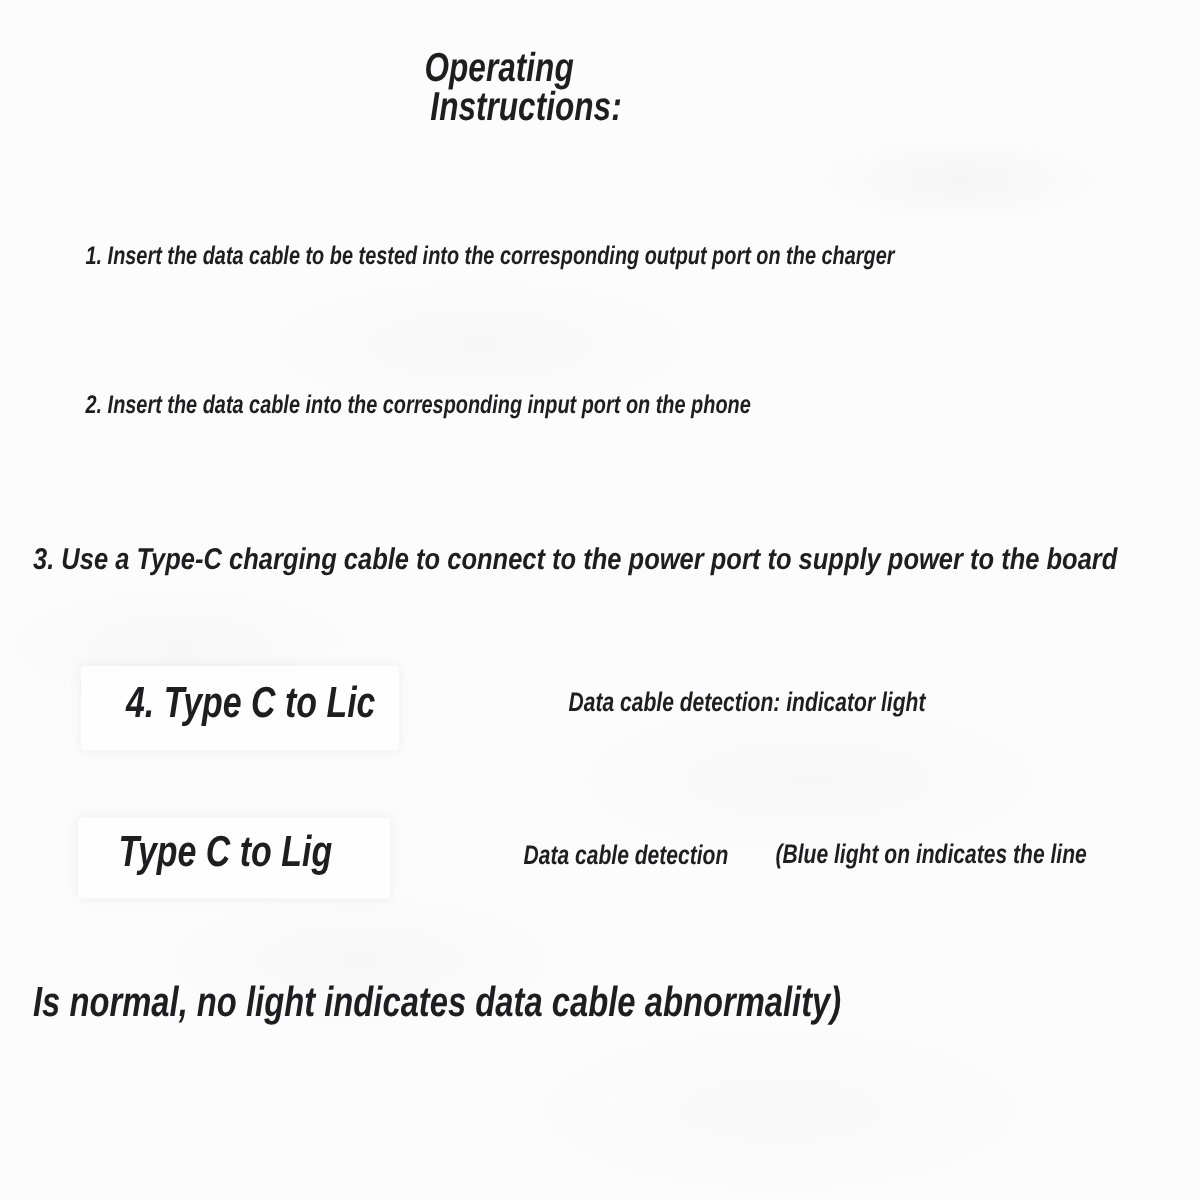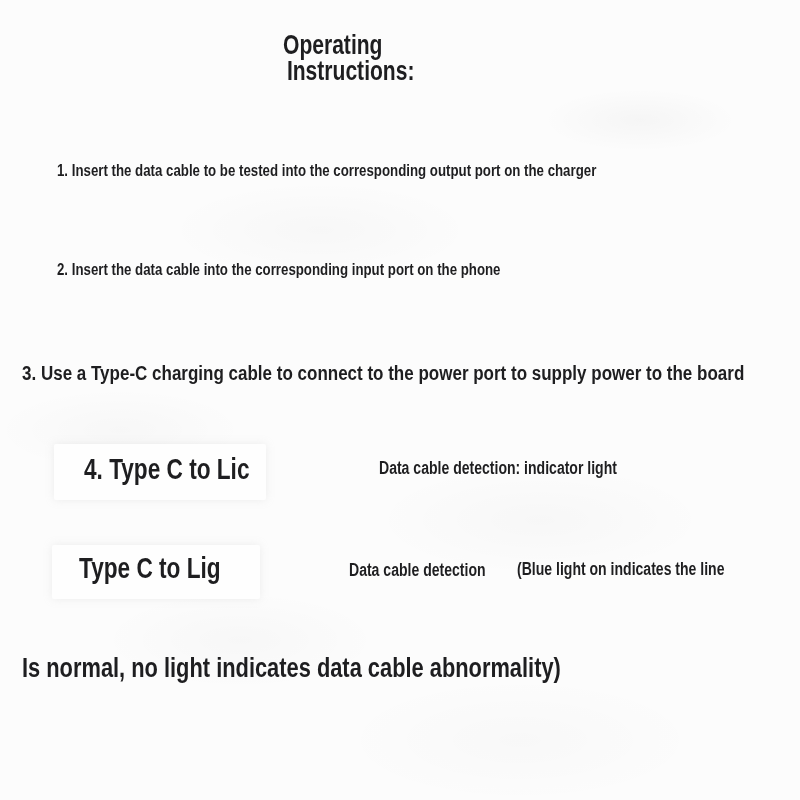--- a/index.html
+++ b/index.html
@@ -11,20 +11,21 @@
     height: 800px;
     overflow: hidden;
     font-family: "Liberation Sans", sans-serif;
   }
   .page {
     position: relative;
     width: 800px;
     height: 800px;
     background: #fcfcfc;
     overflow: hidden;
+    font-style: italic;
   }
   
   .page::before {
     content: "";
     position: absolute;
     inset: 0;
     background:
       radial-gradient(140px 45px at 640px 120px, rgba(0,0,0,0.028), transparent 70%),
       radial-gradient(220px 70px at 320px 230px, rgba(0,0,0,0.018), transparent 70%),
       radial-gradient(180px 60px at 120px 430px, rgba(0,0,0,0.02), transparent 70%),

